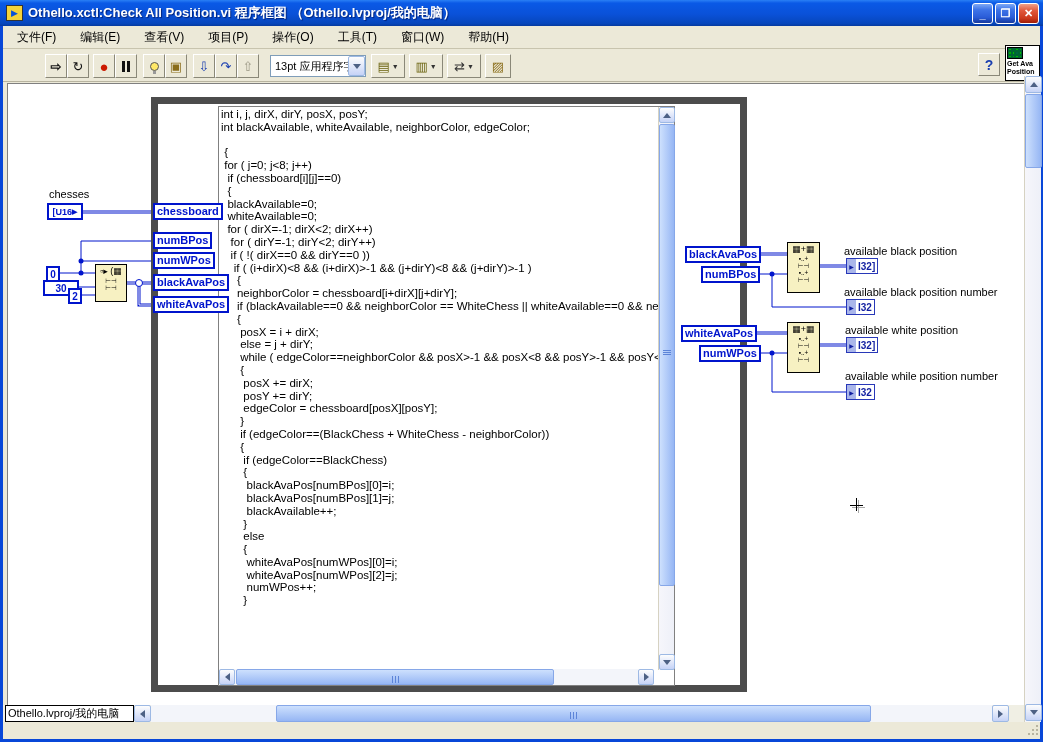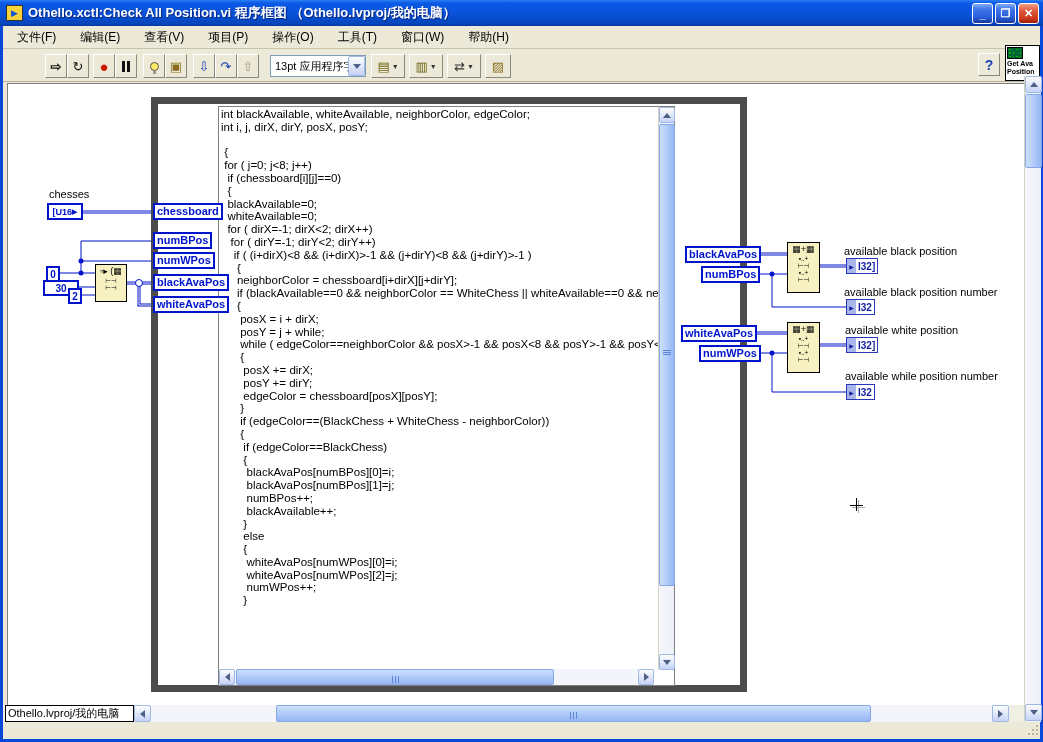--- a/index.html
+++ b/index.html
@@ -252,51 +252,51 @@
       <circle cx="769" cy="274" r="2.5"></circle>
         <circle cx="769" cy="353" r="2.5"></circle>
     </g>
     <circle cx="136" cy="283" r="3.5" fill="#fff" stroke="#0014cc" stroke-width="1"></circle>
   </svg>
 
   <div class="fframe"></div>
 
   <div class="textbox">
     <div class="code">
+        <div class="code-line">int i, j, dirX, dirY, posX, posY;</div>
         <div class="code-line">int blackAvailable, whiteAvailable, neighborColor, edgeColor;</div>
-        <div class="code-line">int i, j, dirX, dirY, posX, posY;</div>
         <div class="code-line"></div>
         <div class="code-line"> {</div>
         <div class="code-line"> for ( j=0; j&lt;8; j++)</div>
         <div class="code-line">  if (chessboard[i][j]==0)</div>
         <div class="code-line">  {</div>
         <div class="code-line">  blackAvailable=0;</div>
         <div class="code-line">  whiteAvailable=0;</div>
         <div class="code-line">  for ( dirX=-1; dirX&lt;2; dirX++)</div>
         <div class="code-line">   for ( dirY=-1; dirY&lt;2; dirY++)</div>
+        <div class="code-line">   if ( !( dirX==0 &amp;&amp; dirY==0 ))</div>
         <div class="code-line">    if ( (i+dirX)&lt;8 &amp;&amp; (i+dirX)&gt;-1 &amp;&amp; (j+dirY)&lt;8 &amp;&amp; (j+dirY)&gt;-1 )</div>
         <div class="code-line">     {</div>
         <div class="code-line">     neighborColor = chessboard[i+dirX][j+dirY];</div>
         <div class="code-line">     if (blackAvailable==0 &amp;&amp; neighborColor == WhiteChess || whiteAvailable==0 &amp;&amp; neighb</div>
         <div class="code-line">     {</div>
         <div class="code-line">      posX = i + dirX;</div>
-        <div class="code-line">      posY = j + while;</div>
+        <div class="code-line">      else = j + dirY;</div>
         <div class="code-line">      while ( edgeColor==neighborColor &amp;&amp; posX&gt;-1 &amp;&amp; posX&lt;8 &amp;&amp; posY&gt;-1 &amp;&amp; posY&lt;8)</div>
         <div class="code-line">      {</div>
         <div class="code-line">       posX += dirX;</div>
         <div class="code-line">       posY += dirY;</div>
         <div class="code-line">       edgeColor = chessboard[posX][posY];</div>
         <div class="code-line">      }</div>
         <div class="code-line">      if (edgeColor==(BlackChess + WhiteChess - neighborColor))</div>
         <div class="code-line">      {</div>
         <div class="code-line">       if (edgeColor==BlackChess)</div>
         <div class="code-line">       {</div>
         <div class="code-line">        blackAvaPos[numBPos][0]=i;</div>
         <div class="code-line">        blackAvaPos[numBPos][1]=j;</div>
-        <div class="code-line">        numBPos++;</div>
         <div class="code-line">        blackAvailable++;</div>
         <div class="code-line">       }</div>
         <div class="code-line">       else</div>
         <div class="code-line">       {</div>
         <div class="code-line">        whiteAvaPos[numWPos][0]=i;</div>
         <div class="code-line">        whiteAvaPos[numWPos][2]=j;</div>
         <div class="code-line">        numWPos++;</div>
         <div class="code-line">       }</div>
       </div>
 

